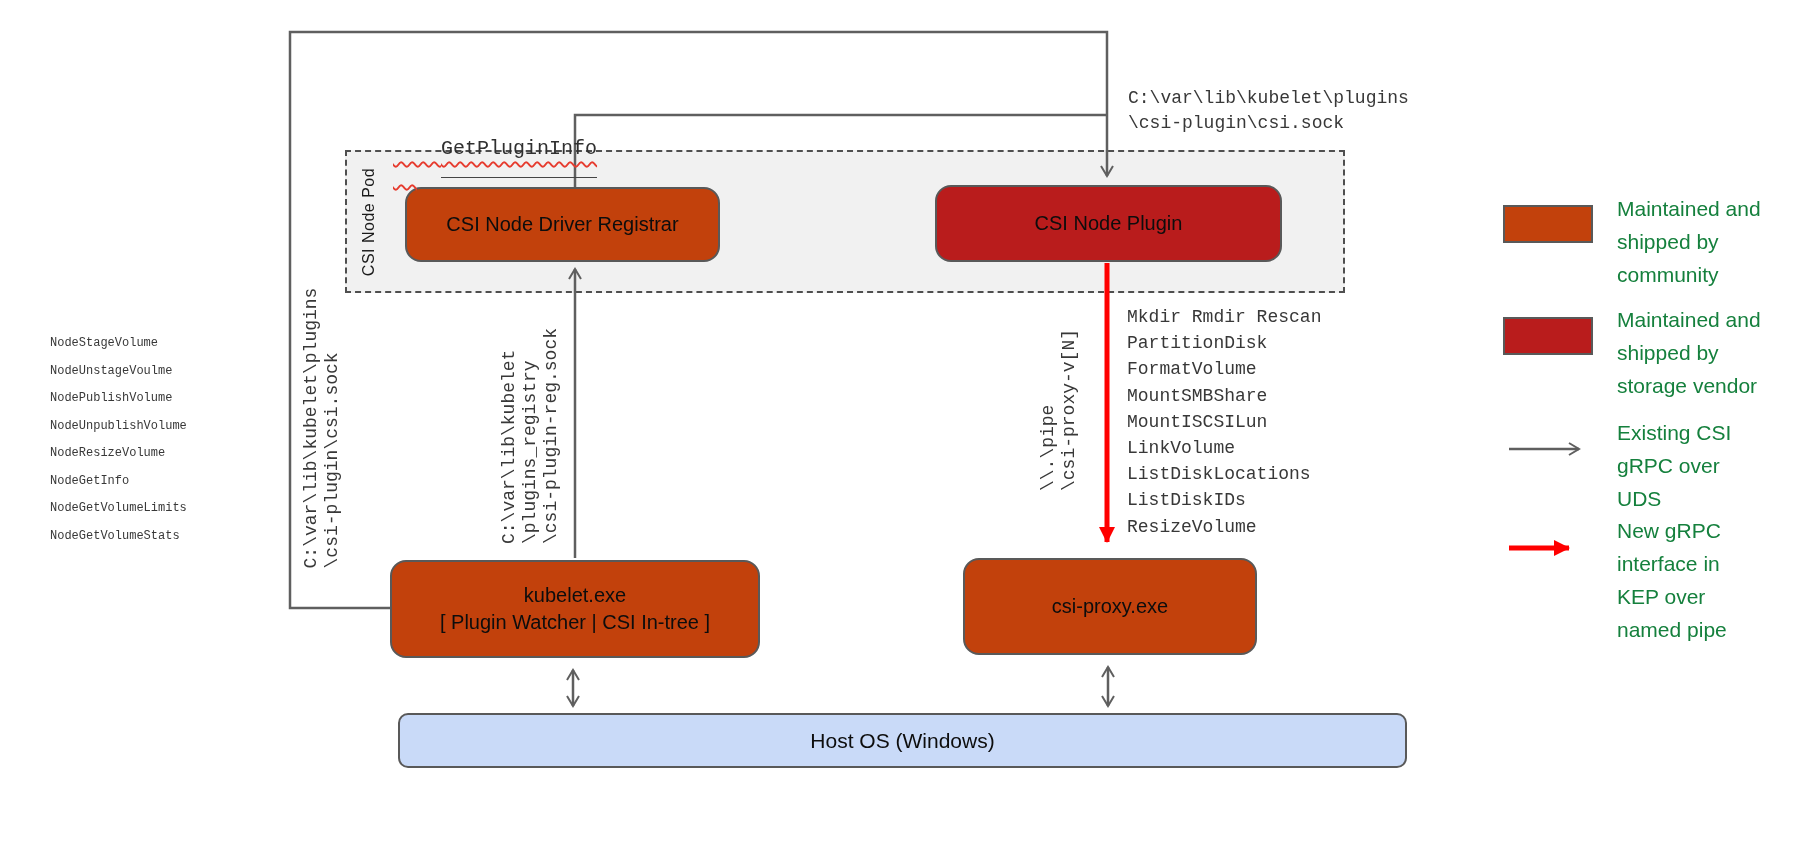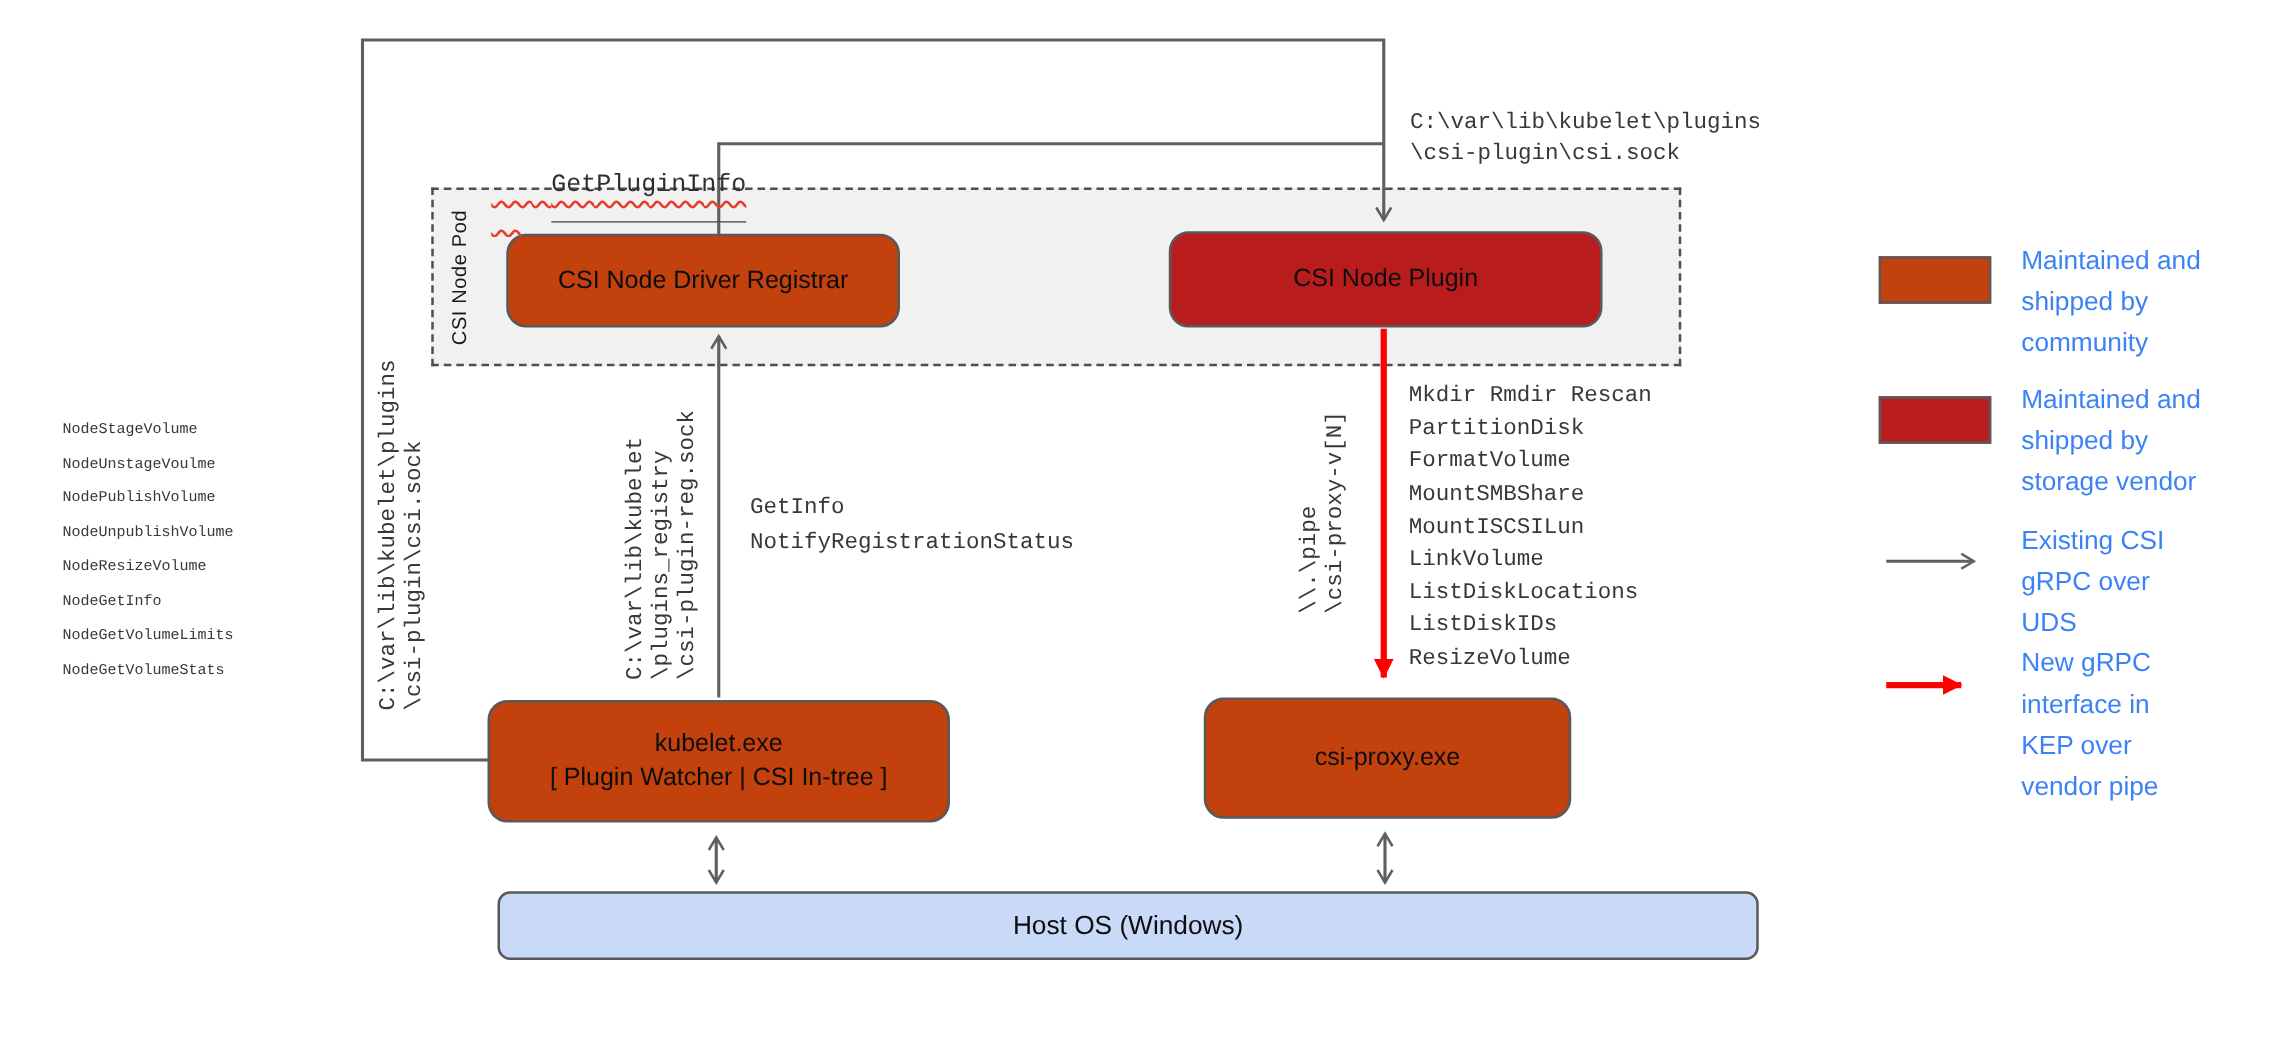--- a/index.html
+++ b/index.html
@@ -37,21 +37,21 @@
   .node-rpcs{left:50px;top:330px;width:222px;text-align:left;font-size:12px;line-height:27.5px;}
   .proxy-rpcs{left:1127px;top:304px;font-size:18px;line-height:26.2px;}
   .reg-calls{left:600px;top:392px;font-size:18px;line-height:28px;}
   .vtext{font-size:18px;line-height:21px;}
   .vA{left:322px;top:428px;transform:translate(-50%,-50%) rotate(-90deg);}
   .vB{left:530px;top:436px;transform:translate(-50%,-50%) rotate(-90deg);}
   .vC{left:1059px;top:410px;transform:translate(-50%,-50%) rotate(-90deg);}
 
   
   .legend-swatch{width:90px;height:38px;border:2px solid #595959;box-sizing:border-box;}
-  .legend-label{font-size:21px;line-height:33px;color:#3b82f6;white-space:pre;}
+  .legend-label{font-size:21px;line-height:33px;color:#15803d;white-space:pre;}
   svg.wires{left:0;top:0;width:1818px;height:842px;pointer-events:none;}
 </style>
 </head>
 <body>
 
 <div id="canvas">
 
   <div class="abs pod"></div>
   <div class="abs pod-label sans">CSI Node Pod</div>
 
@@ -101,22 +101,20 @@
 NodeGetVolumeLimits
 NodeGetVolumeStats</div>
 
   <div class="abs mono vtext vA">C:\var\lib\kubelet\plugins
 \csi-plugin\csi.sock</div>
 
   <div class="abs mono vtext vB">C:\var\lib\kubelet
 \plugins_registry
 \csi-plugin-reg.sock</div>
 
-  <div class="abs mono reg-calls">GetInfo
-NotifyRegistrationStatus</div>
 
   <div class="abs mono vtext vC">\\.\pipe
 \csi-proxy-v[N]</div>
 
   <div class="abs mono proxy-rpcs">Mkdir Rmdir Rescan
 PartitionDisk
 FormatVolume
 MountSMBShare
 MountISCSILun
 LinkVolume
@@ -150,15 +148,15 @@
     <defs>
       <marker id="lr" markerUnits="userSpaceOnUse" markerWidth="22" markerHeight="20" refX="15" refY="8" orient="auto">
         <path d="M0,0 L16,8 L0,16 Z" fill="#ff0000"></path>
       </marker>
     </defs>
     <path d="M4,14 H64" fill="none" stroke="#ff0000" stroke-width="5" marker-end="url(#lr)"></path>
   </svg>
   <div class="abs legend-label" style="left:1617px;top:514px;">New gRPC
 interface in
 KEP over
-vendor pipe</div>
+named pipe</div>
 
 </div>
 
 </body></html>

